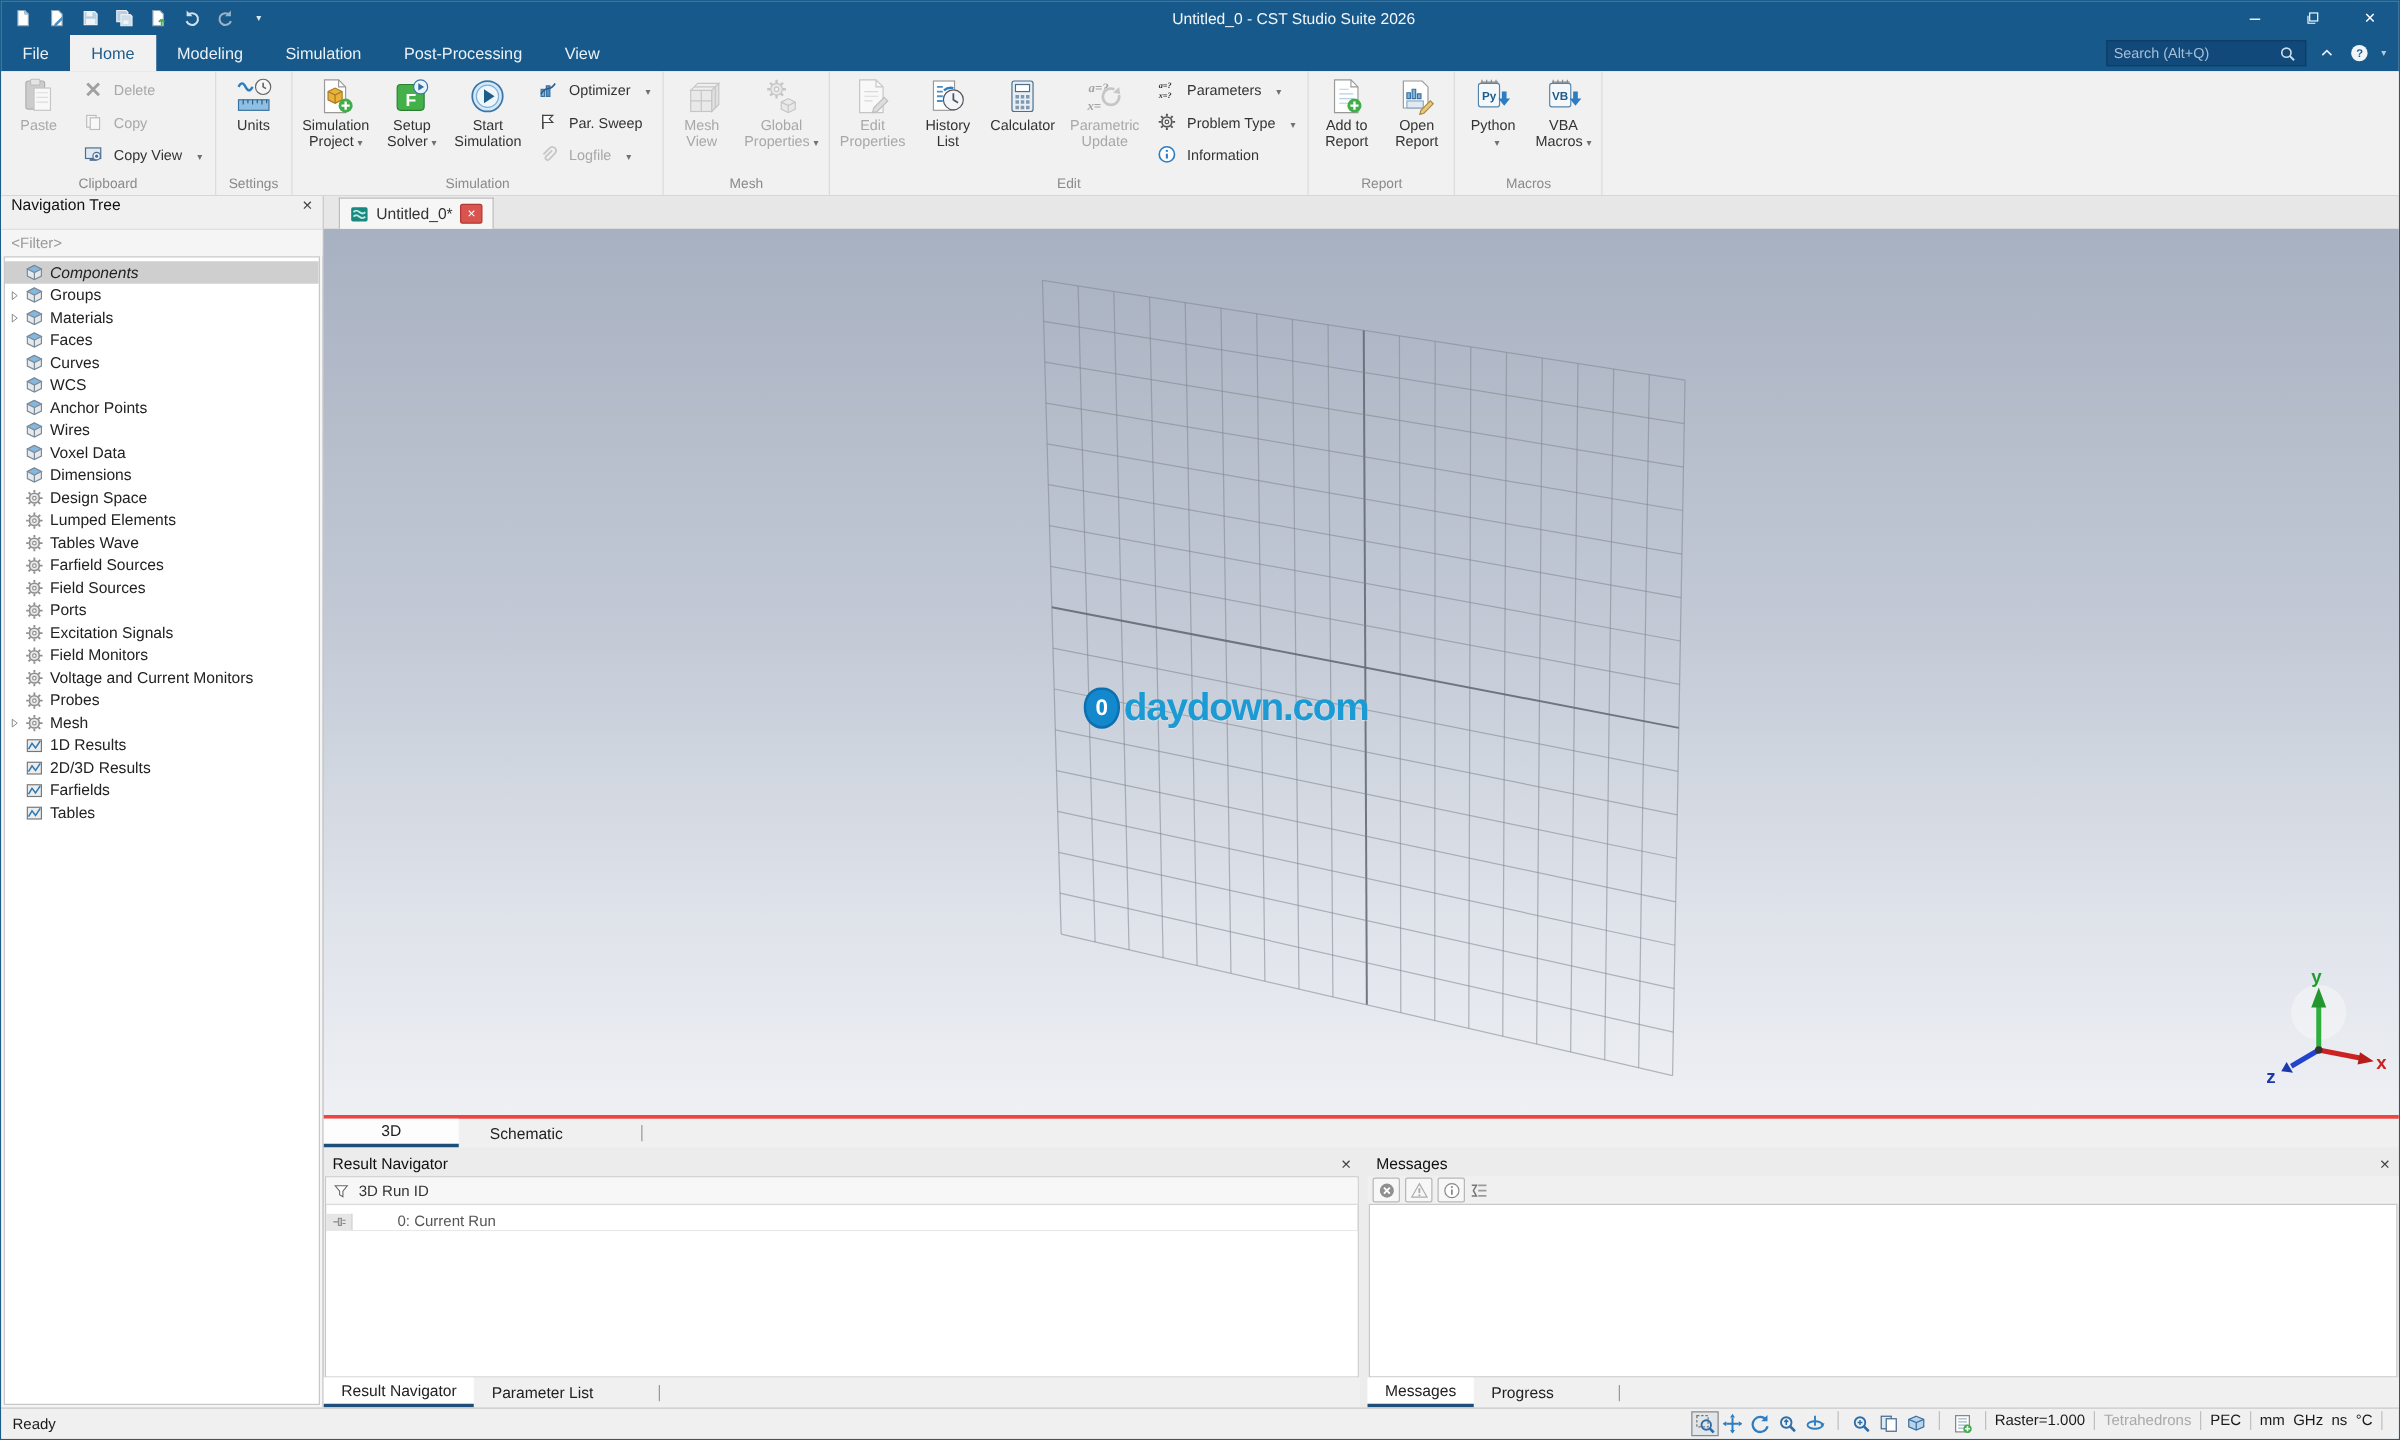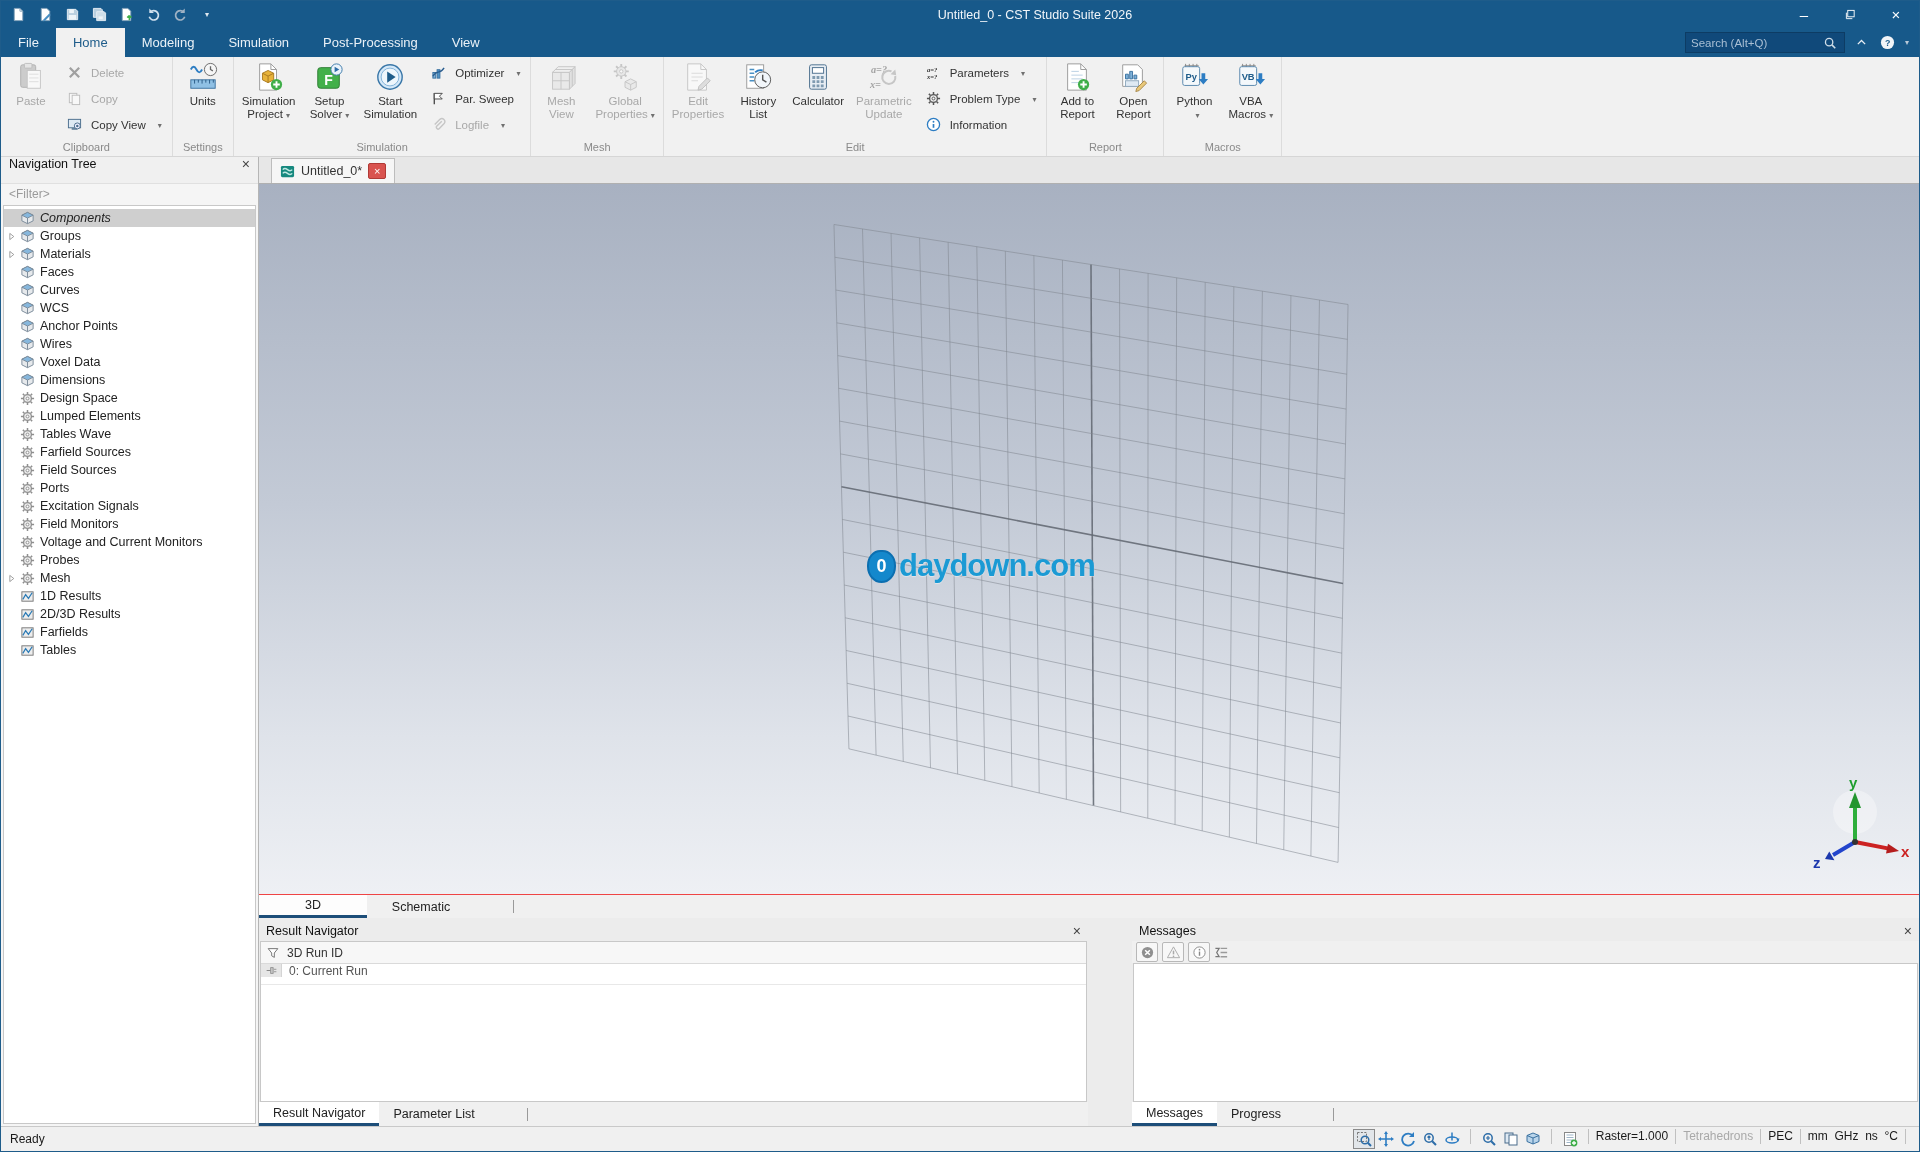--- a/index.html
+++ b/index.html
@@ -56,35 +56,35 @@
   .doctabbar{height:26px;background:#e7e7e7;border-bottom:1px solid #b0b0b0;display:flex;align-items:flex-end;padding-left:12px;flex:0 0 auto;}
   .doctab{height:24px;background:#f6f6f6;border:1px solid #bdbdbd;border-bottom:none;display:flex;align-items:center;gap:6px;padding:0 8px;font-size:12.5px;color:#333;}
   .doctab svg{width:15px;height:15px;}
   .dt-close{width:16px;height:14px;background:#d9534f;border:1px solid #b03a36;border-radius:2px;color:#fff;font-size:11px;display:flex;align-items:center;justify-content:center;line-height:1;}
   .viewport{flex:1;position:relative;background:linear-gradient(180deg,#a8b1c1 0%,#c3cad6 45%,#dfe3ea 78%,#eef0f4 100%);min-height:0;}
   .viewport > svg.gridlayer{position:absolute;inset:0;width:100%;height:100%;}
   .watermark{position:absolute;left:608px;top:364px;display:flex;align-items:center;gap:3px;}
   .wm-badge{width:25px;height:29px;background:#1488cc;border:2px solid #0c6fb0;border-radius:46% 46% 50% 50%;color:#fff;font-weight:bold;font-size:18px;display:flex;align-items:center;justify-content:center;}
   .wm-text{font-size:31px;font-weight:bold;color:#1b9ad4;letter-spacing:-1px;text-shadow:0 1px 1px rgba(255,255,255,.45);}
   .axes{position:absolute;right:10px;bottom:14px;width:110px;height:110px;}
-  .viewtabs{height:23px;background:#f0f0f0;border-top:1px solid #ef4444;display:flex;align-items:stretch;flex:0 0 auto;}
+  .viewtabs{height:23px;background:#f0f0f0;border-top:3px solid #ef4444;display:flex;align-items:stretch;flex:0 0 auto;}
   .vtab{width:108px;display:flex;align-items:center;justify-content:center;font-size:12.5px;color:#222;}
   .vtab.active{background:#fdfdfd;border-bottom:3px solid #1d4e79;}
   .vsep{width:1px;height:13px;background:#9a9a9a;align-self:center;margin-left:38px;}
   
   .bottomrow{height:205px;display:flex;background:#ececec;padding-top:3px;flex:0 0 auto;}
   .panel{display:flex;flex-direction:column;min-width:0;}
   .panel.rn{width:829px;flex:0 0 auto;}
   .psplit{width:6px;flex:0 0 auto;background:#ececec;}
-  .panel.msg{flex:1;margin-left:38px;}
+  .panel.msg{flex:1;}
   .p-header{height:20px;display:flex;align-items:center;padding:0 7px;font-size:12.5px;color:#111;}
   .rn-table{flex:1;display:flex;flex-direction:column;border:1px solid #c8c8c8;background:#fff;margin:0 1px;min-height:0;}
   .rn-hrow{height:21px;display:flex;align-items:center;gap:7px;padding:0 5px;background:#f7f7f7;border-bottom:1px solid #dadada;font-size:12px;color:#333;}
   .rn-hrow svg{width:14px;height:14px;}
-  .rn-row{height:20px;display:flex;align-items:flex-start;border-bottom:1px solid #e8e8e8;font-size:12px;color:#555;}
+  .rn-row{height:20px;display:flex;align-items:flex-end;border-bottom:1px solid #e8e8e8;font-size:12px;color:#555;gap:29px;}
   .pin-cell{width:20px;background:#e6e6e6;border-right:1px solid #d4d4d4;display:flex;align-items:center;justify-content:center;}
   .pin-cell svg{width:13px;height:13px;}
   .rn-row .cell{display:flex;align-items:center;padding-left:7px;}
   .rn-body{flex:1;background:#fff;}
   .p-tabs{height:24px;background:#f0f0f0;display:flex;align-items:stretch;}
   .btab{padding:0 14px;display:flex;align-items:center;font-size:12.5px;color:#222;}
   .btab.active{background:#fff;border-bottom:3px solid #1d4e79;}
   .msg-toolbar{height:22px;display:flex;align-items:center;gap:4px;padding:0 4px;background:#f0f0f0;}
   .mtb-btn{display:inline-flex;align-items:center;justify-content:center;}
   .mtb-btn svg{width:15px;height:15px;}

